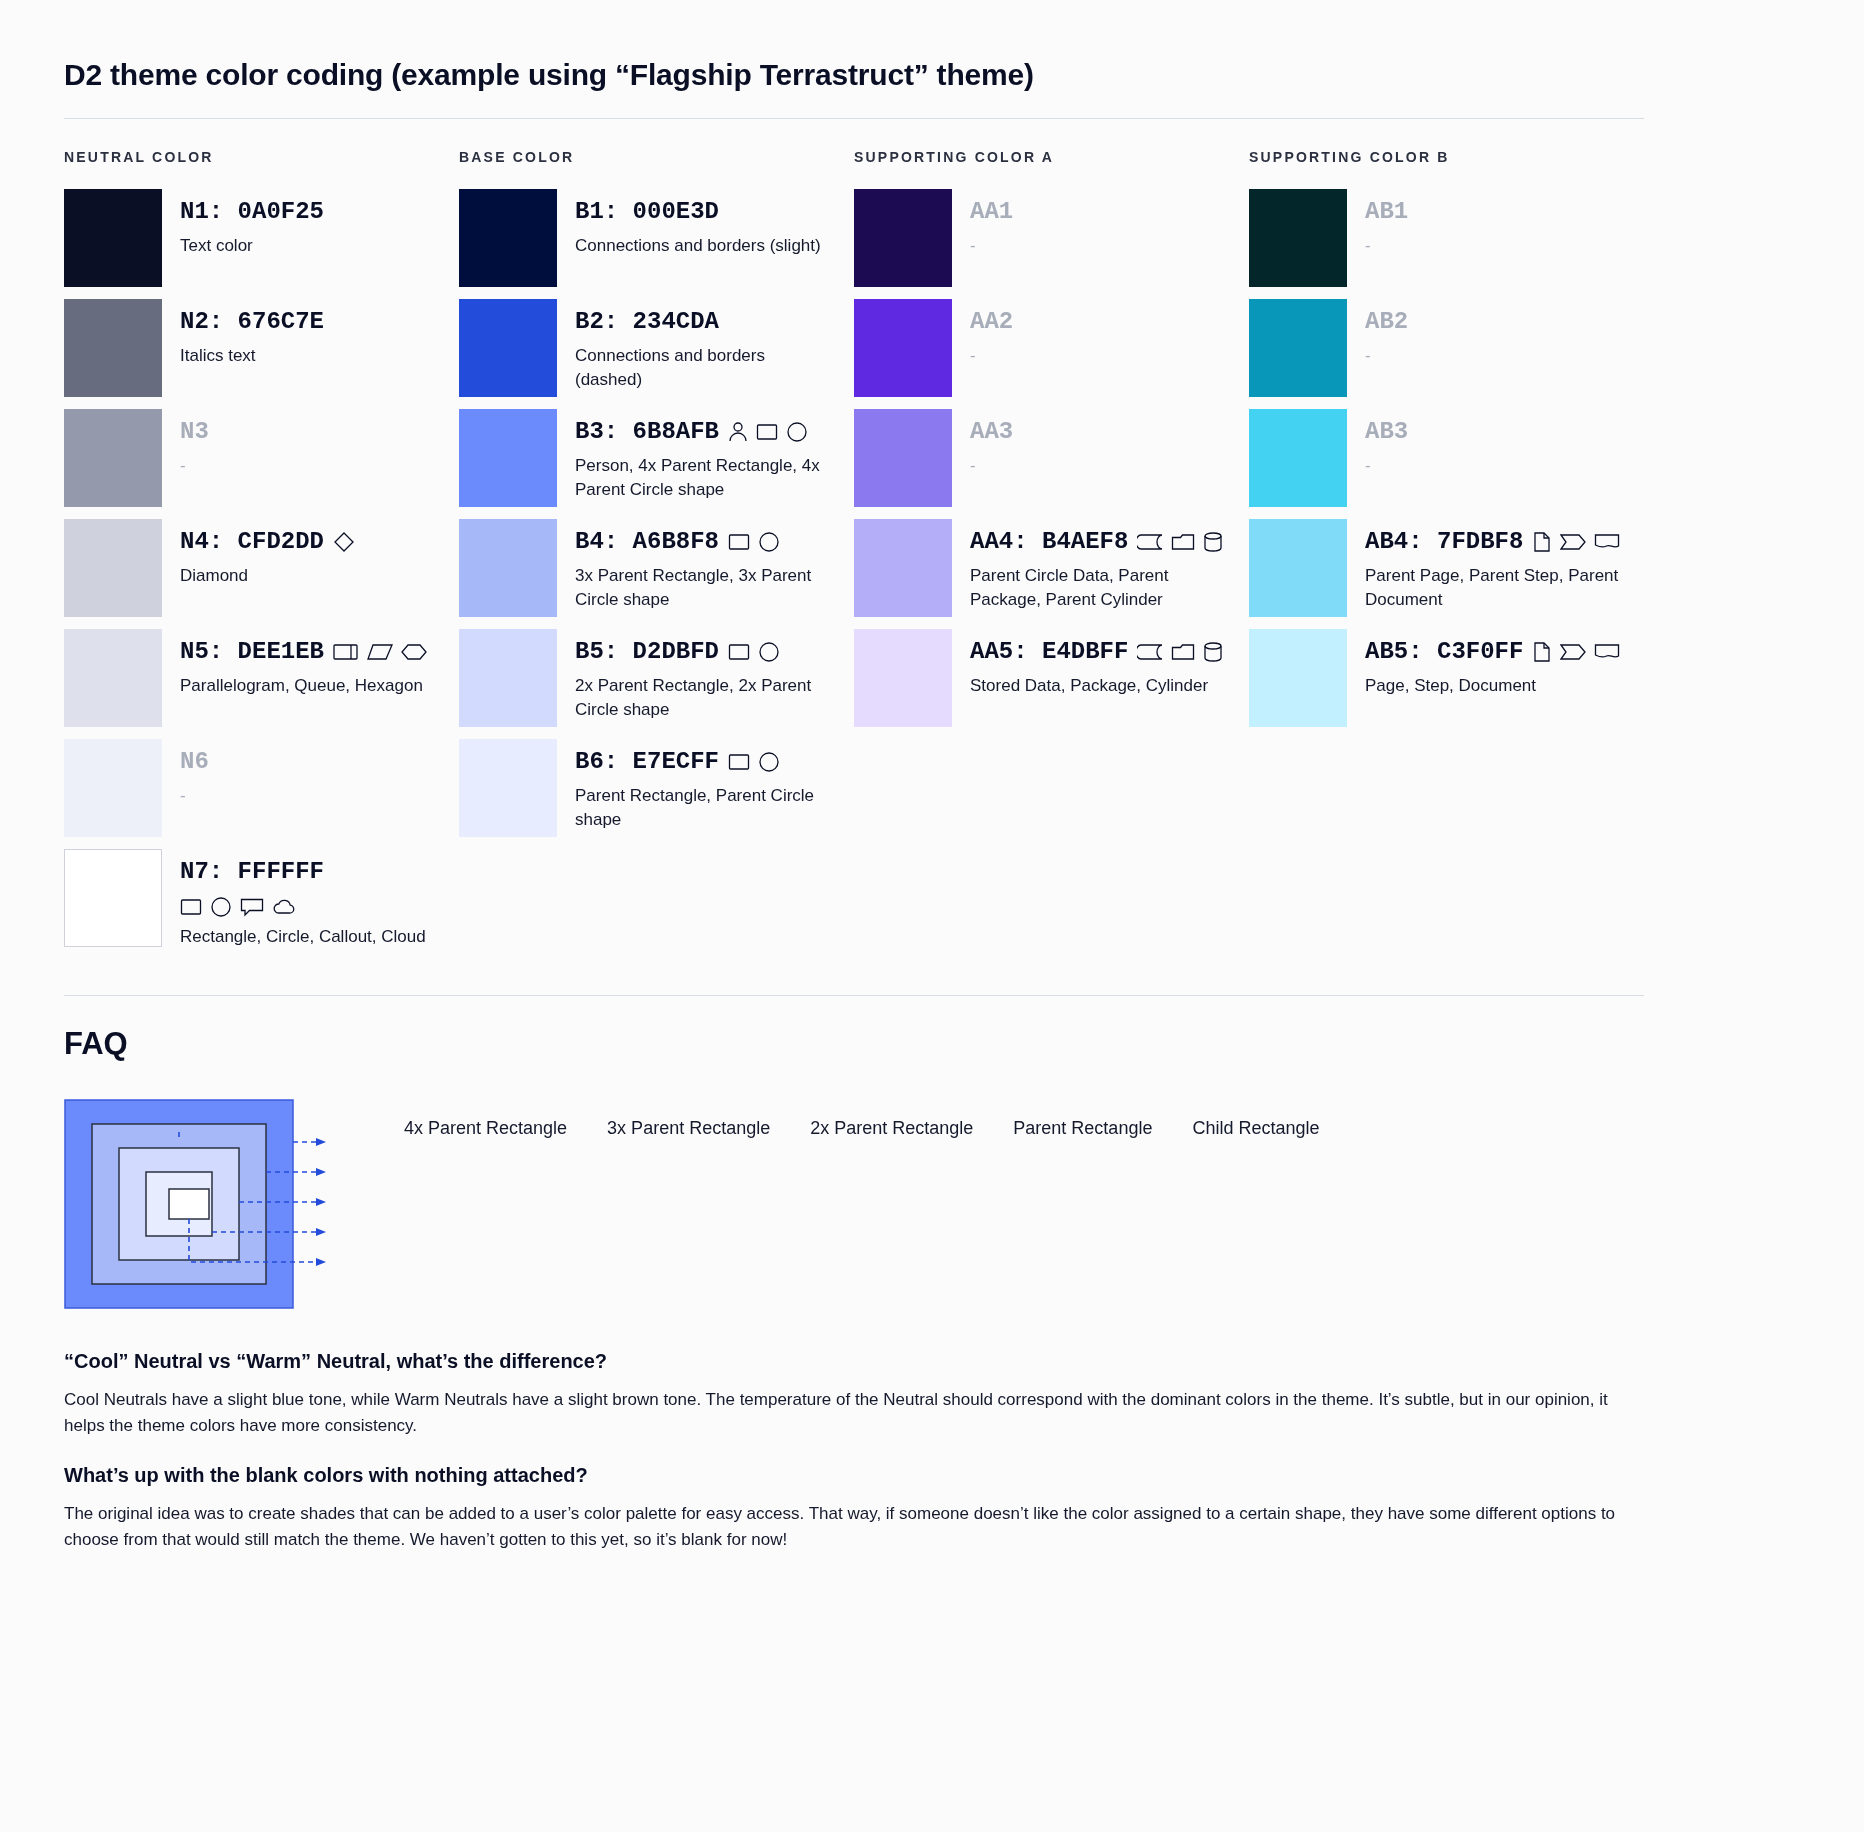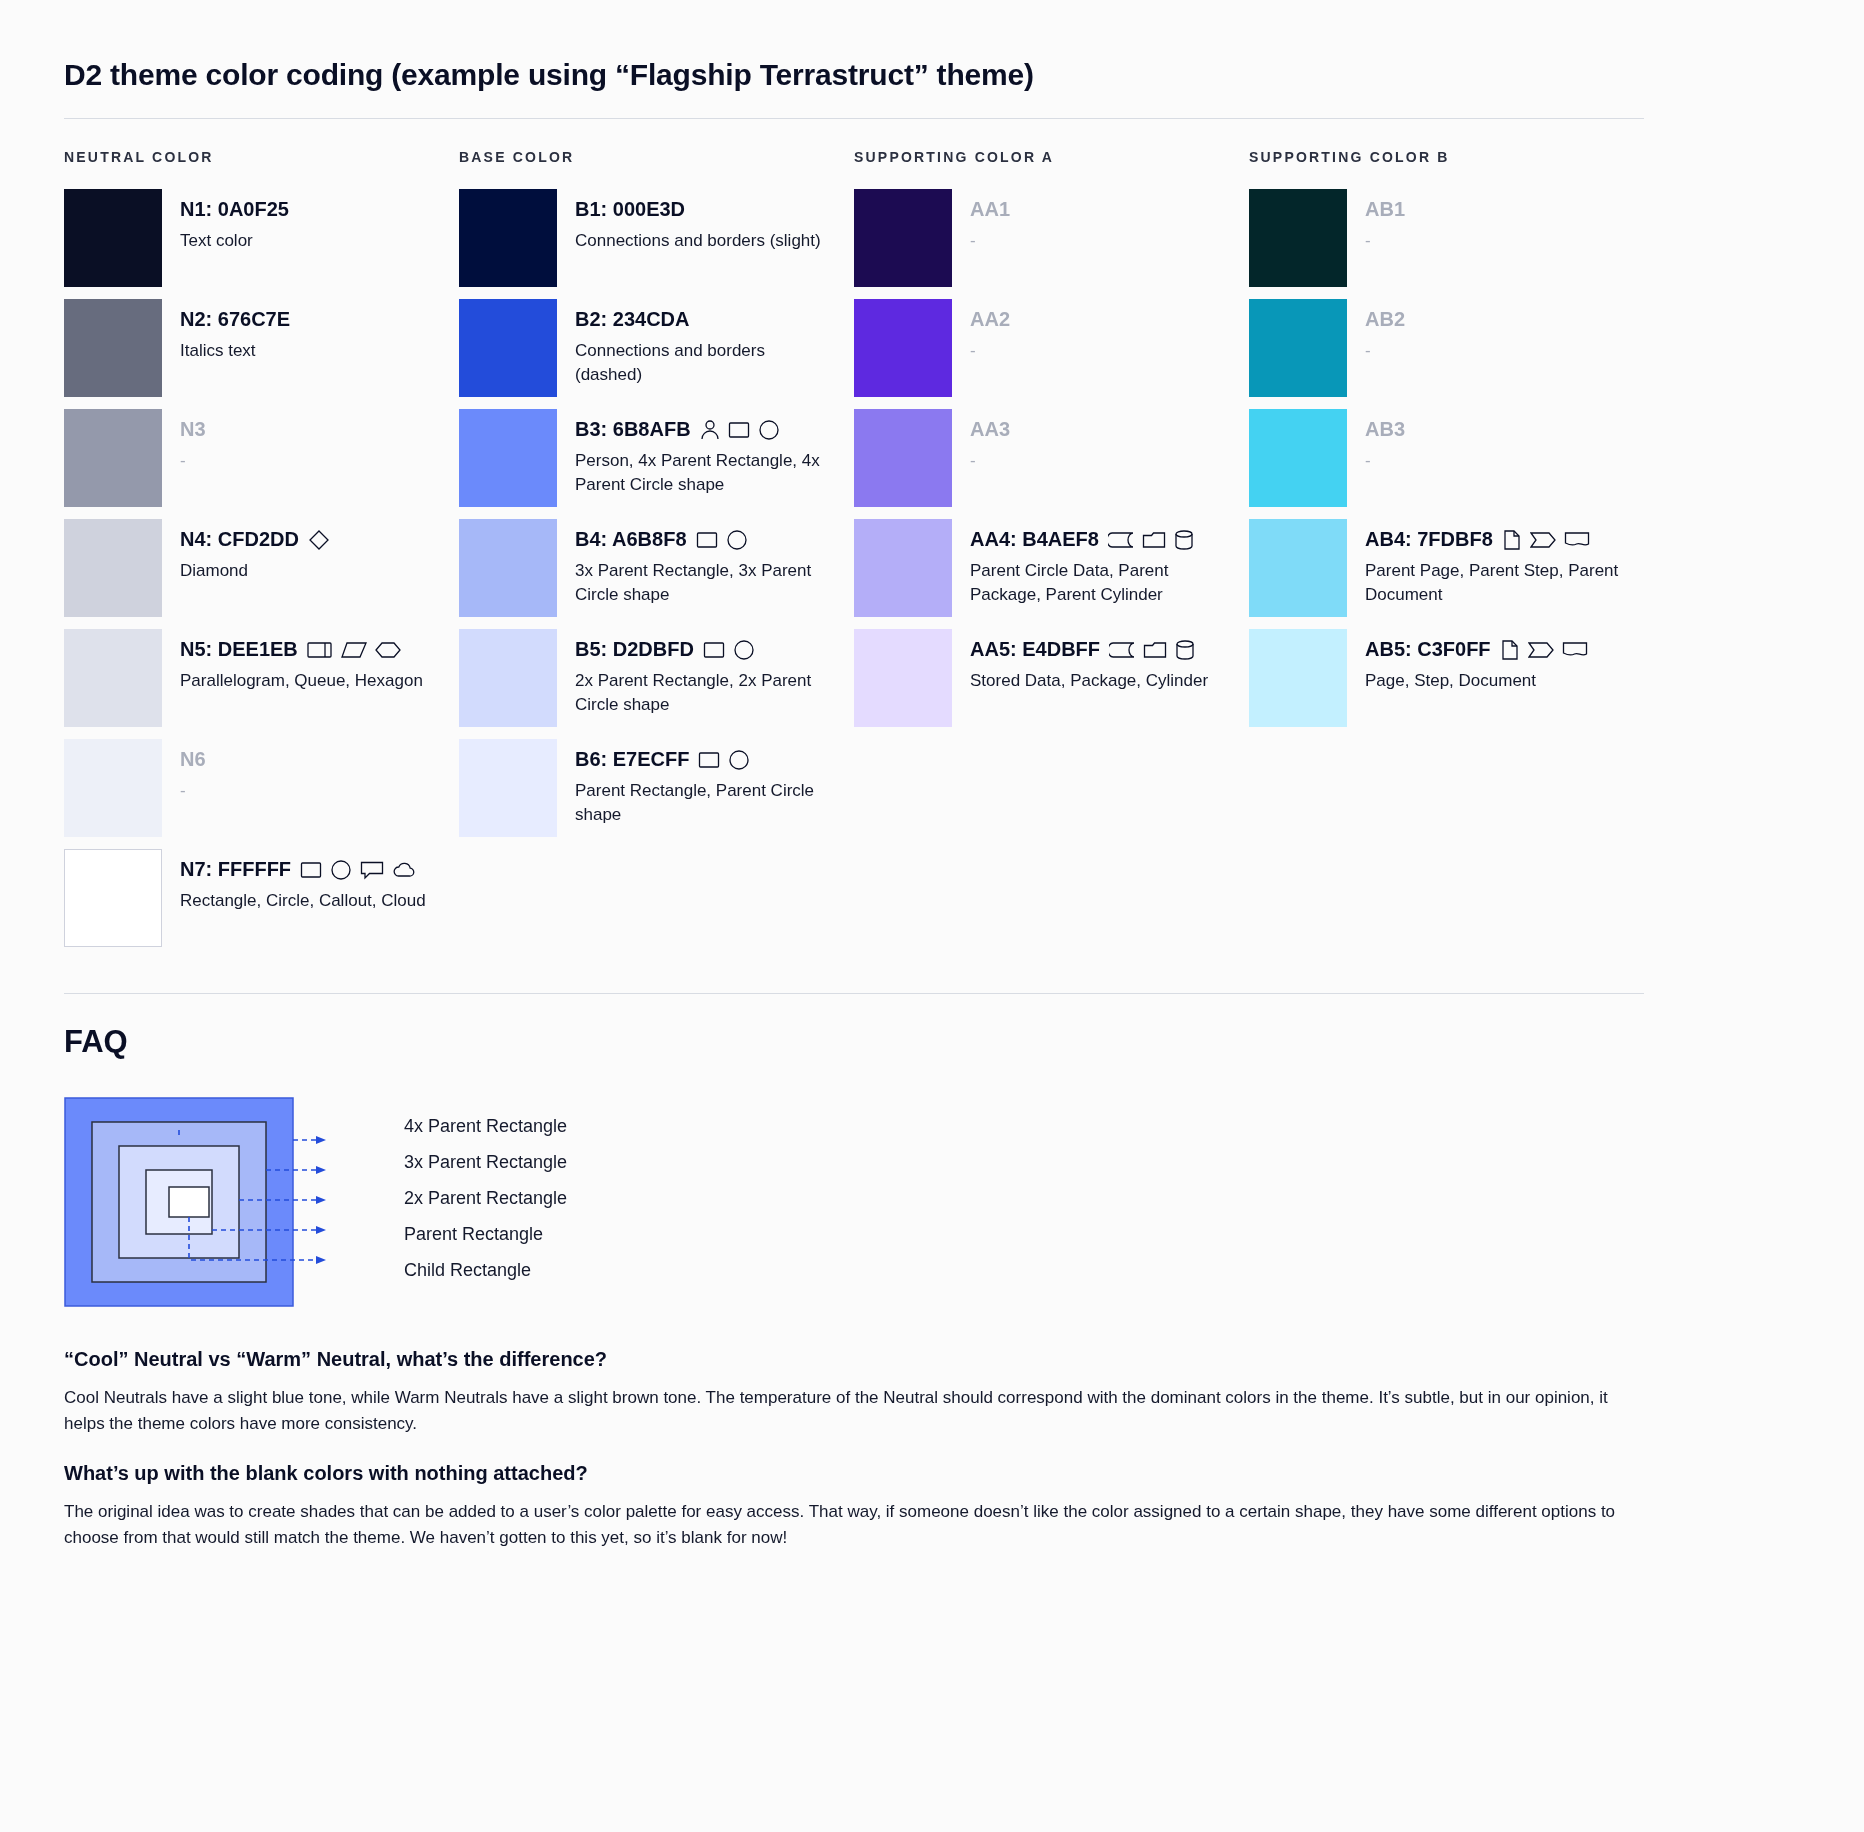--- a/index.html
+++ b/index.html
@@ -51,28 +51,29 @@
   }
   .swatch {
     width: 98px;
     height: 98px;
     flex: 0 0 98px;
     margin-right: 18px;
   }
   .swatch.bordered { border: 1px solid #cfd2dd; }
   .sw-body { padding-top: 8px; flex: 1; min-width: 0; }
   .sw-label {
-    font-size: 20px;
+    font-size: 24px;
     font-weight: bold;
     color: #0a0f25;
     display: flex;
     align-items: center;
     gap: 9px;
     line-height: 1.25;
     flex-wrap: wrap;
+    font-family: Liberation Mono, monospace;
   }
   .sw-label.muted { color: #a8adba; font-weight: bold; }
   .sw-desc {
     font-size: 17px;
     line-height: 1.42;
     margin-top: 7px;
     color: #14192c;
   }
   .sw-desc.dash { color: #a8adba; }
   .icons { display: inline-flex; gap: 8px; align-items: center; }
@@ -96,21 +97,21 @@
     max-width: 1740px;
     color: #14192c;
   }
   .nest-wrap { position: relative; margin: 6px 0 38px 0; height: 216px; }
   .nest-diagram { position: absolute; left: 0; top: 0; }
   .nest-labels {
     position: absolute;
     left: 300px;
     top: 14px;
     display: flex;
-    flex-direction: column;
+    flex-direction: row;
   }
   .nest-label {
     font-size: 18px;
     color: #14192c;
     height: 36px;
     display: flex;
     align-items: center;
     padding-left: 40px;
   }
 </style>

